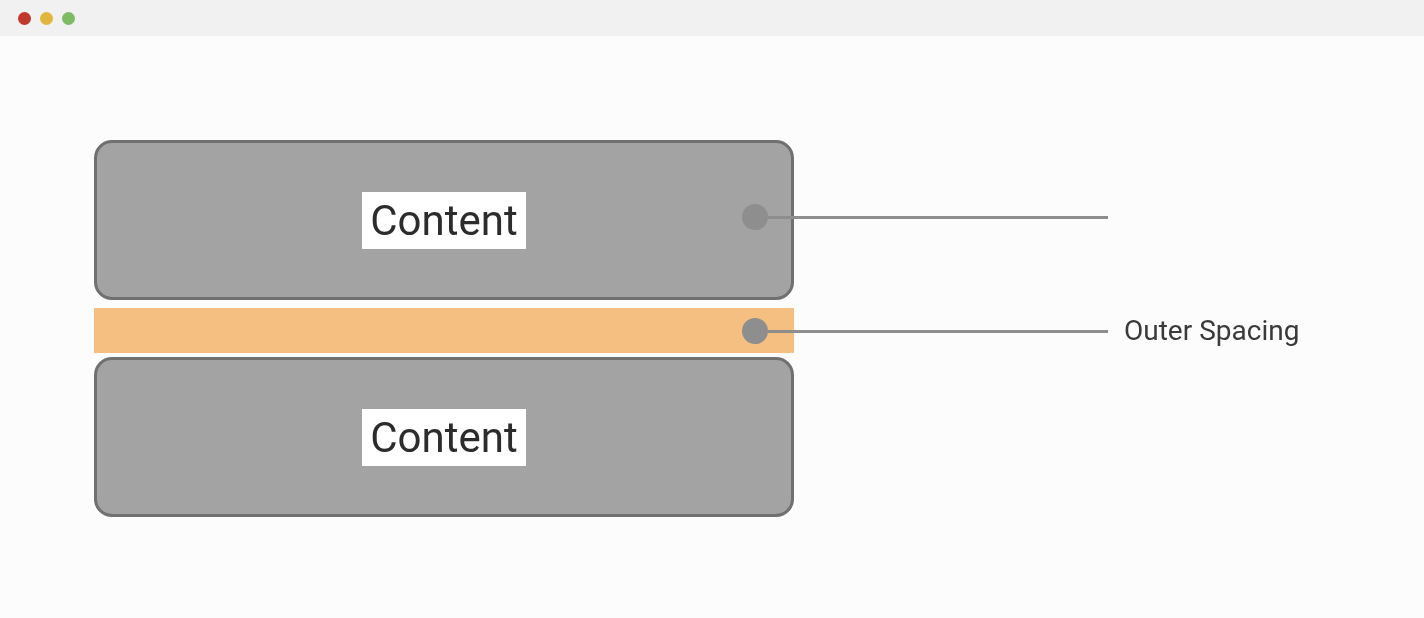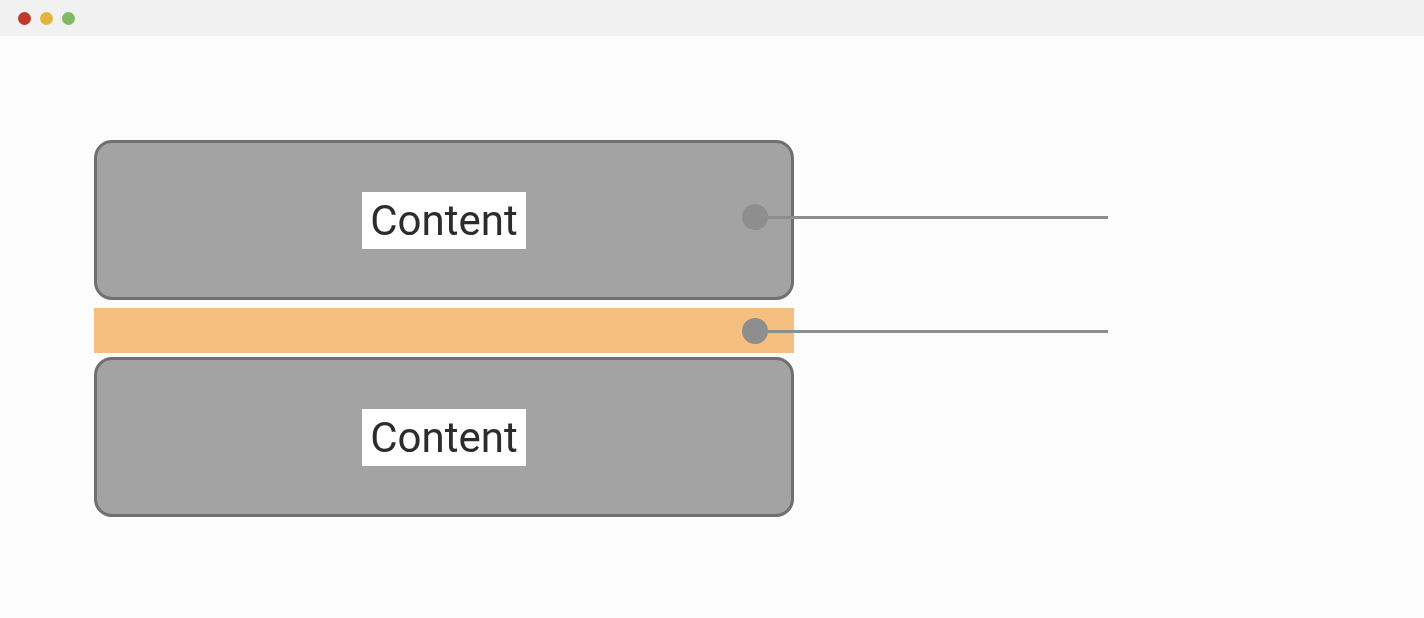--- a/index.html
+++ b/index.html
@@ -145,14 +145,15 @@
 
   <div class="box box-bottom">
     <span class="content-label">Content</span>
   </div>
 
   <div class="callout-dot dot-inner"></div>
   <div class="callout-line line-inner"></div>
 
   <div class="callout-dot dot-outer"></div>
   <div class="callout-line line-outer"></div>
+  <div class="callout-label label-outer">Outer Spacing</div>
 
 </div>
 
 </body></html>

